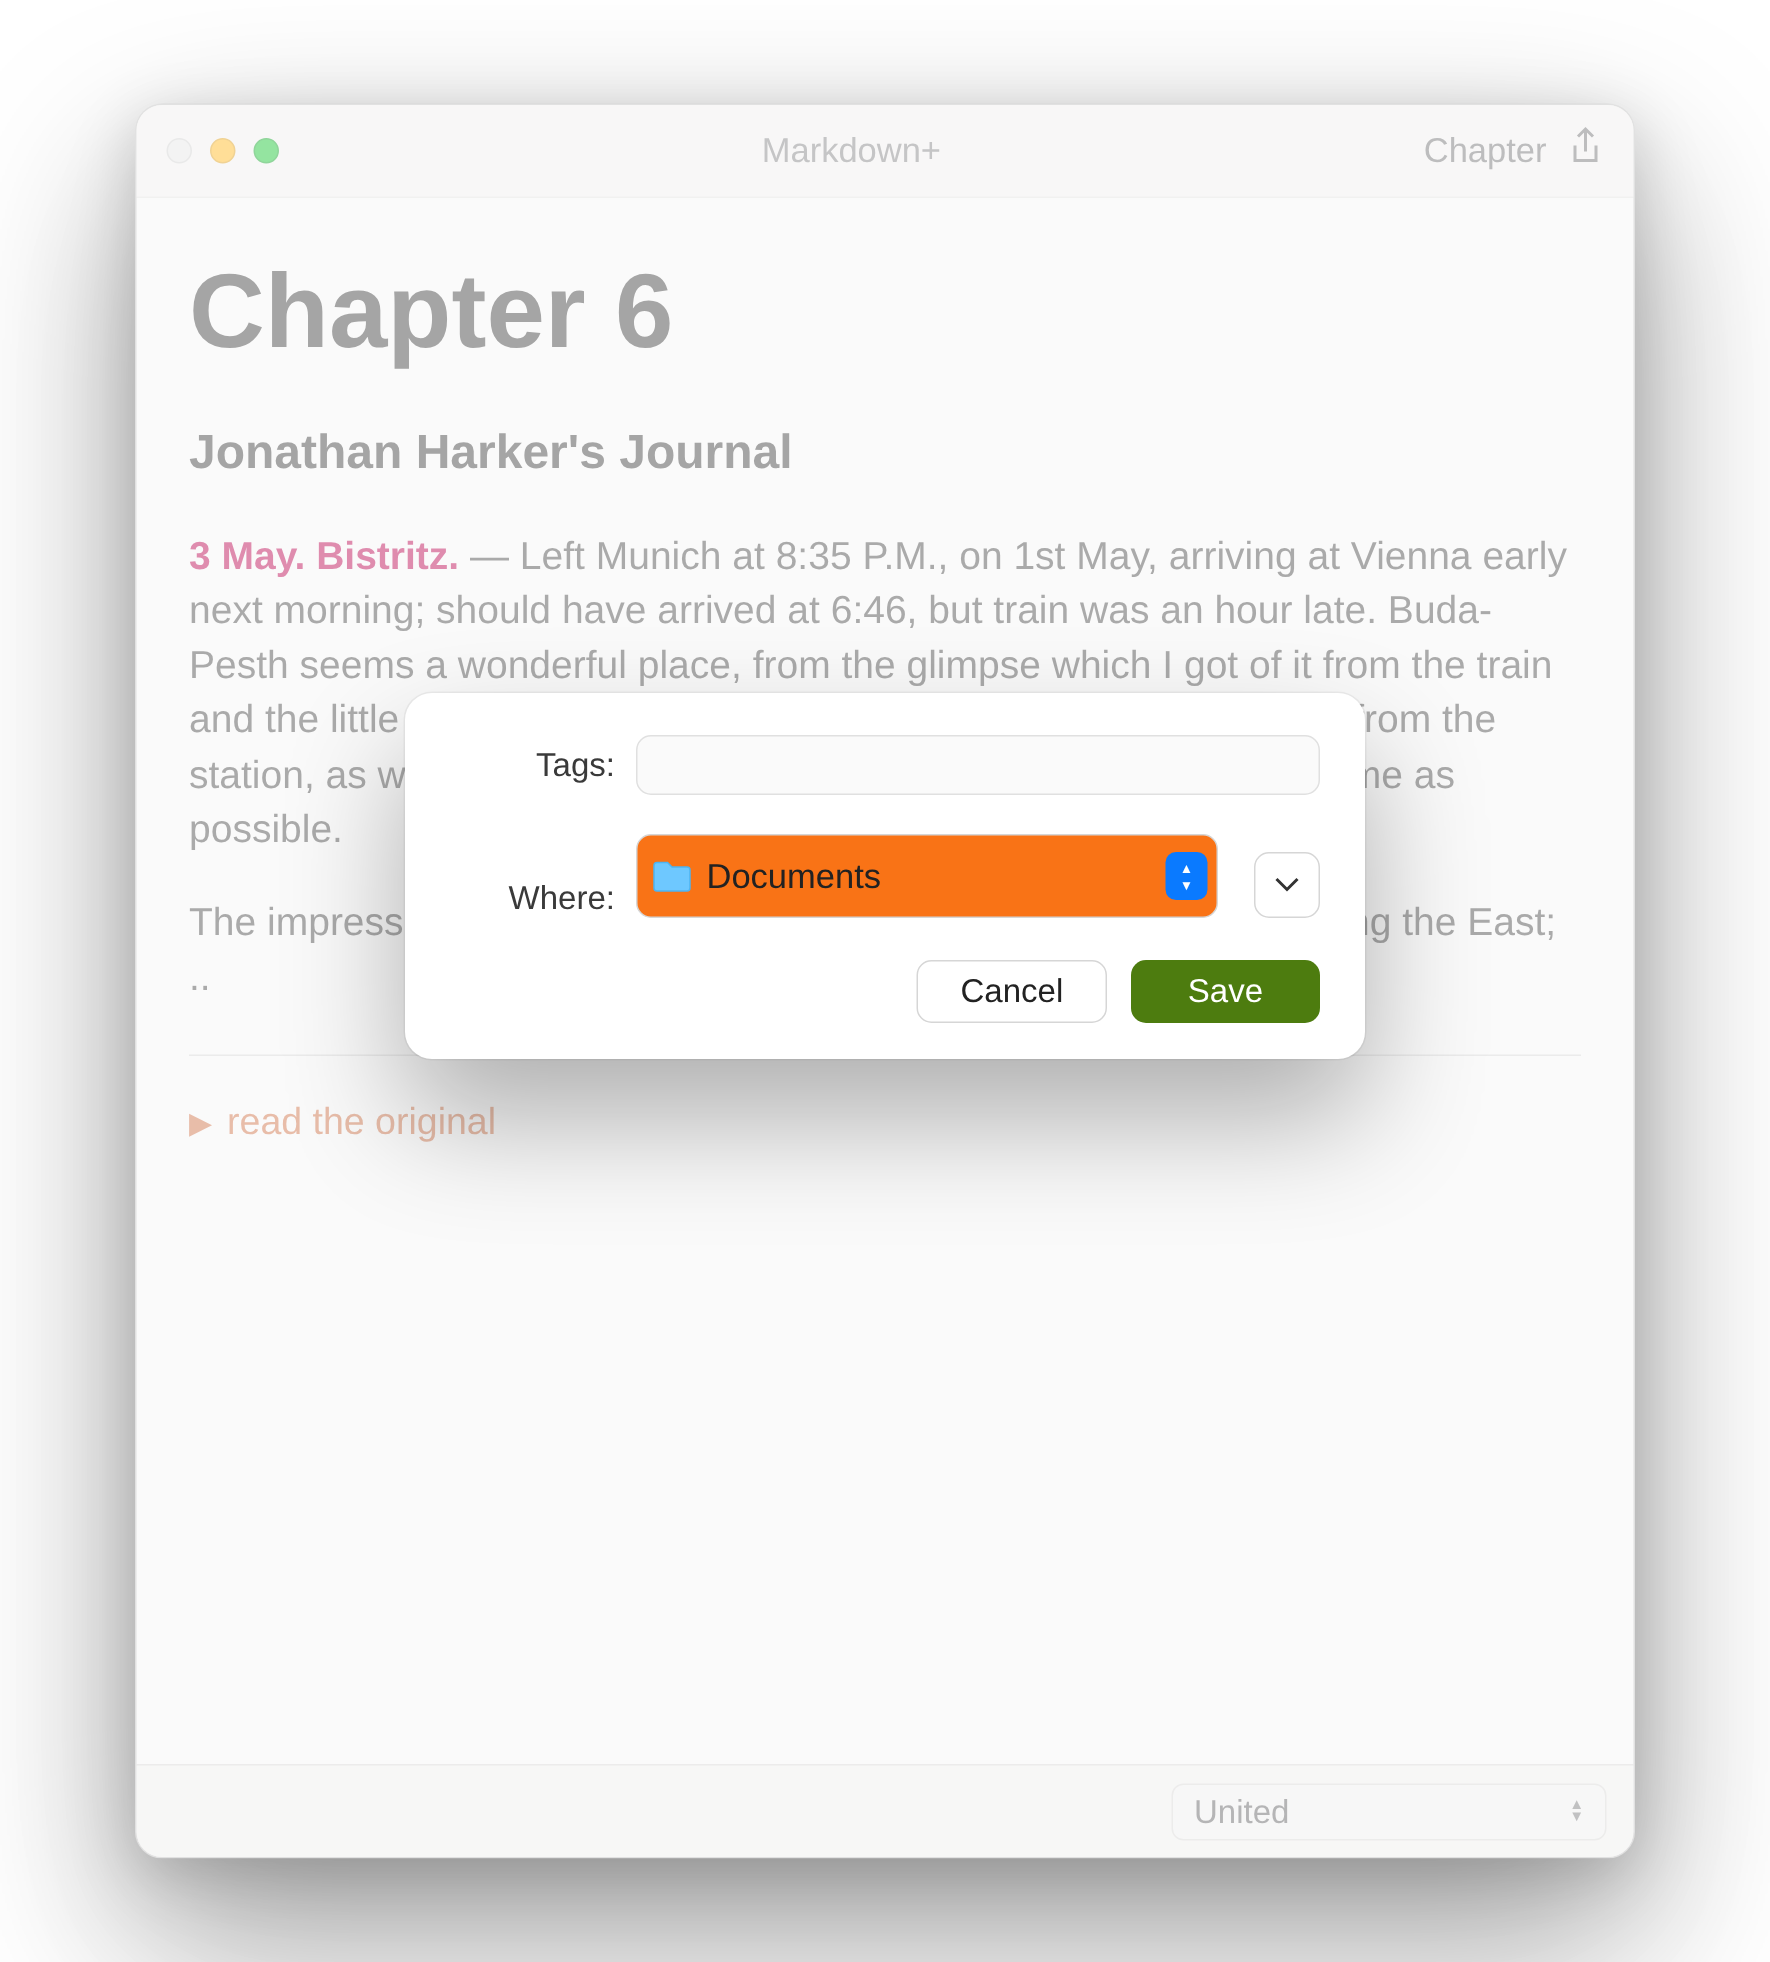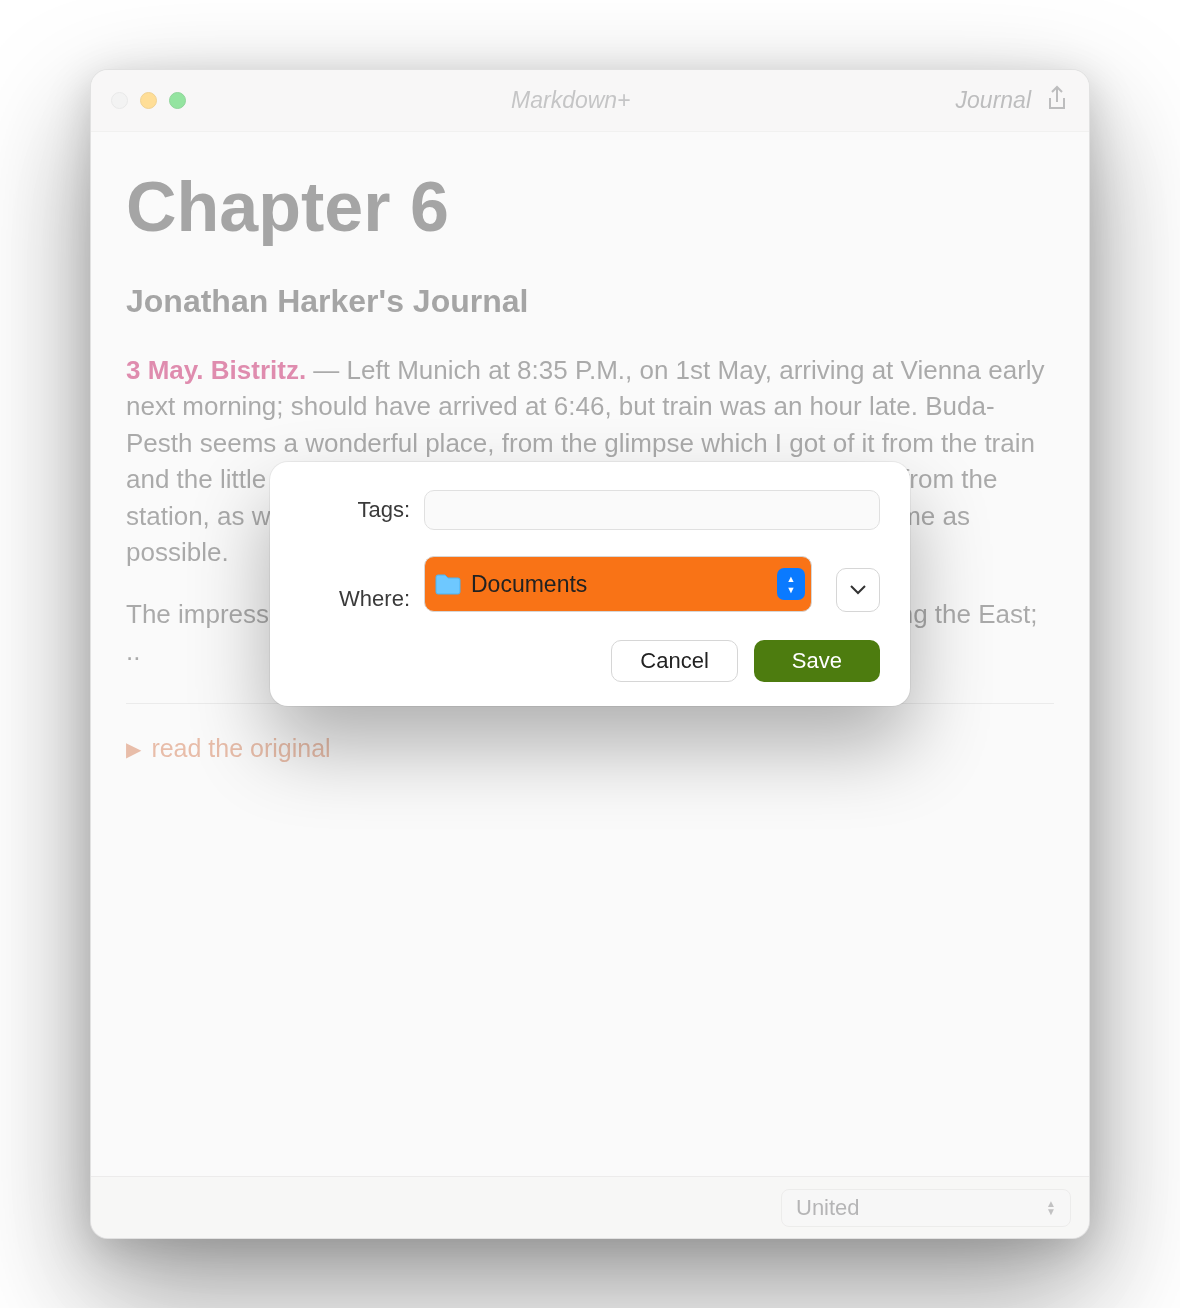--- a/index.html
+++ b/index.html
@@ -27,21 +27,20 @@
       position: relative;
       border: 1px solid rgba(0,0,0,0.08);
     }
     .titlebar {
       height: 62px;
       background: #f0efee;
       display: flex;
       align-items: center;
       padding: 0 20px;
       border-bottom: 1px solid rgba(0,0,0,0.05);
-      font-style: italic;
     }
     .traffic-lights { display: flex; gap: 12px; }
     .tl { width: 17px; height: 17px; border-radius: 50%; }
     .tl.close { background: #e6e6e6; border: 1px solid #d2d2d2; }
     .tl.min { background: #febc2e; border: 1px solid #e0a528; }
     .tl.max { background: #28c840; border: 1px solid #21aa36; }
     .title {
       flex: 1;
       text-align: center;
       color: #8a8a8c;
@@ -145,21 +144,21 @@
 <div class="window">
 
   <div class="titlebar">
     <div class="traffic-lights">
       <div class="tl close"></div>
       <div class="tl min"></div>
       <div class="tl max"></div>
     </div>
     <div class="title">Markdown+</div>
     <div class="export-group">
-      <span class="export-label">Journal</span>
+      <span class="export-label">Chapter</span>
       <span class="share-icon">
         <svg viewBox="0 0 24 30" fill="none" stroke="#7a7a7c" stroke-width="2">
           <path d="M12 18 V3 M7 8 l5-5 5 5"></path>
           <path d="M5 14 v10 h14 V14"></path>
         </svg>
       </span>
     </div>
   </div>
 
   <div class="content">

